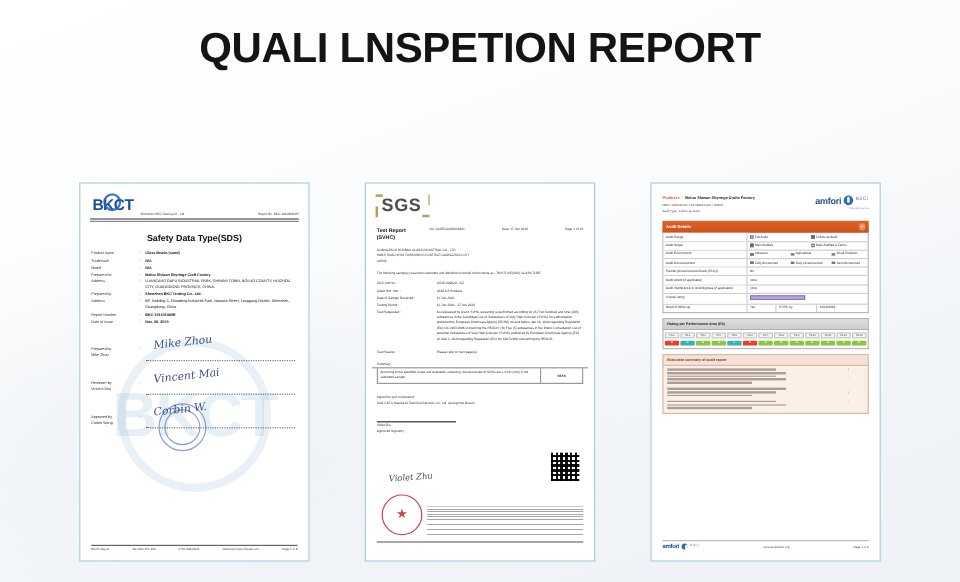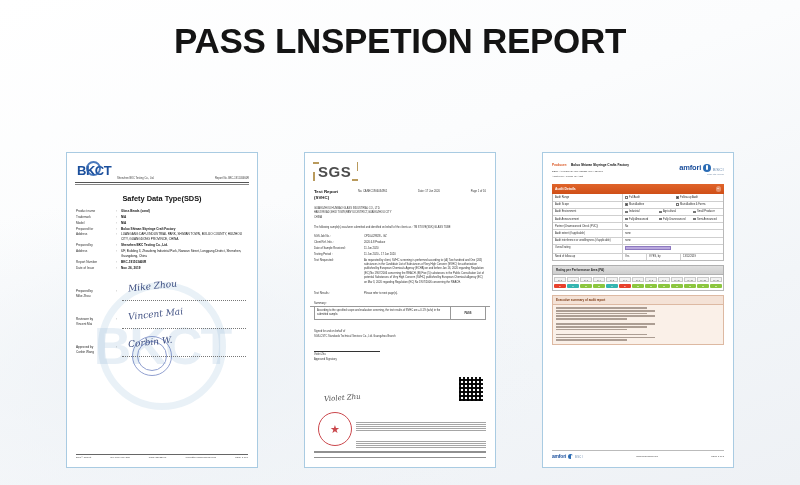--- a/index.html
+++ b/index.html
@@ -253,21 +253,21 @@
   }
 
   
   .amf-head { display: flex; padding: 5px 4px 0 4px; align-items: flex-start; }
   .amf-head .left { flex: 1; }
   .amf-prod { display: flex; gap: 4px; font-size: 3.2px; line-height: 1.5; }
   .amf-prod .lbl { color: #d9531e; font-weight: bold; }
   .amf-prod .val { color: #111; font-weight: bold; }
   .amf-sub { font-size: 2.5px; color: #444; line-height: 1.7; margin-top: 2.5px; }
 
-  .amfori-logo { display: flex; align-items: flex-end; gap: 2px; }
+  .amfori-logo { display: flex; align-items: flex-start; gap: 2px; }
   .amfori-logo .word { font-size: 7.5px; font-weight: bold; color: #1b4f9c; letter-spacing: -0.2px; }
   .amfori-logo .dot {
     width: 8px; height: 8px; border-radius: 50%;
     background: #2b6cb5; position: relative;
   }
   .amfori-logo .dot:after {
     content: ""; position: absolute; left: 2.6px; top: 1.4px;
     width: 2.6px; height: 5px; background: #fff; border-radius: 1px;
   }
   .amfori-logo .bsci { font-size: 4px; color: #5a7fa8; letter-spacing: 0.4px; }
@@ -343,21 +343,21 @@
   }
   .amf-foot .url { font-size: 2.5px; color: #444; }
   .amf-foot .pg { font-size: 2.5px; color: #444; }
 </style>
 </head>
 <body>
 
 <div class="page">
 
   <div class="header">
-    <div class="main-title">PASS LNSPETION REPORT</div>
+    <div class="main-title">QUALI LNSPETION REPORT</div>
   </div>
 
   <div class="docs">
 
     <div class="doc">
       <div class="doc-inner">
 
         <div class="wm-circle"></div>
         <div class="watermark">BKCT</div>
 

